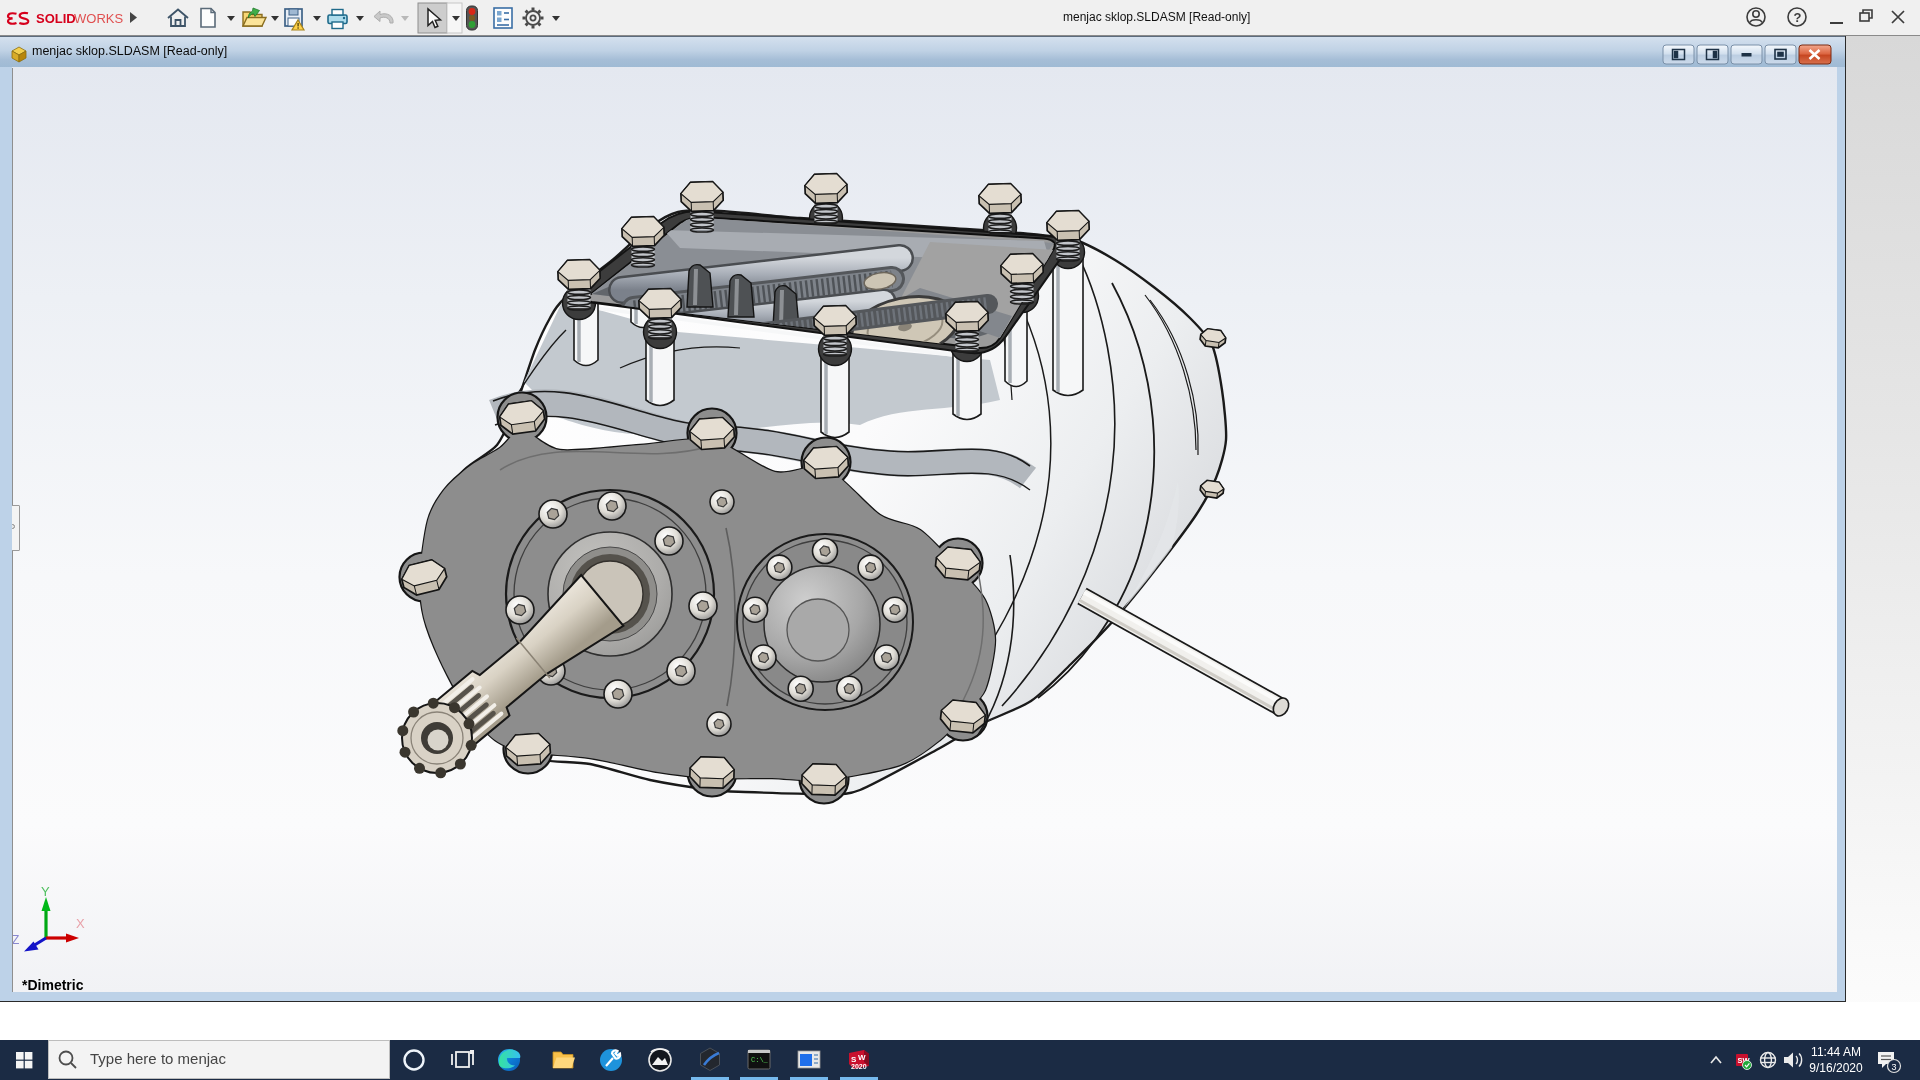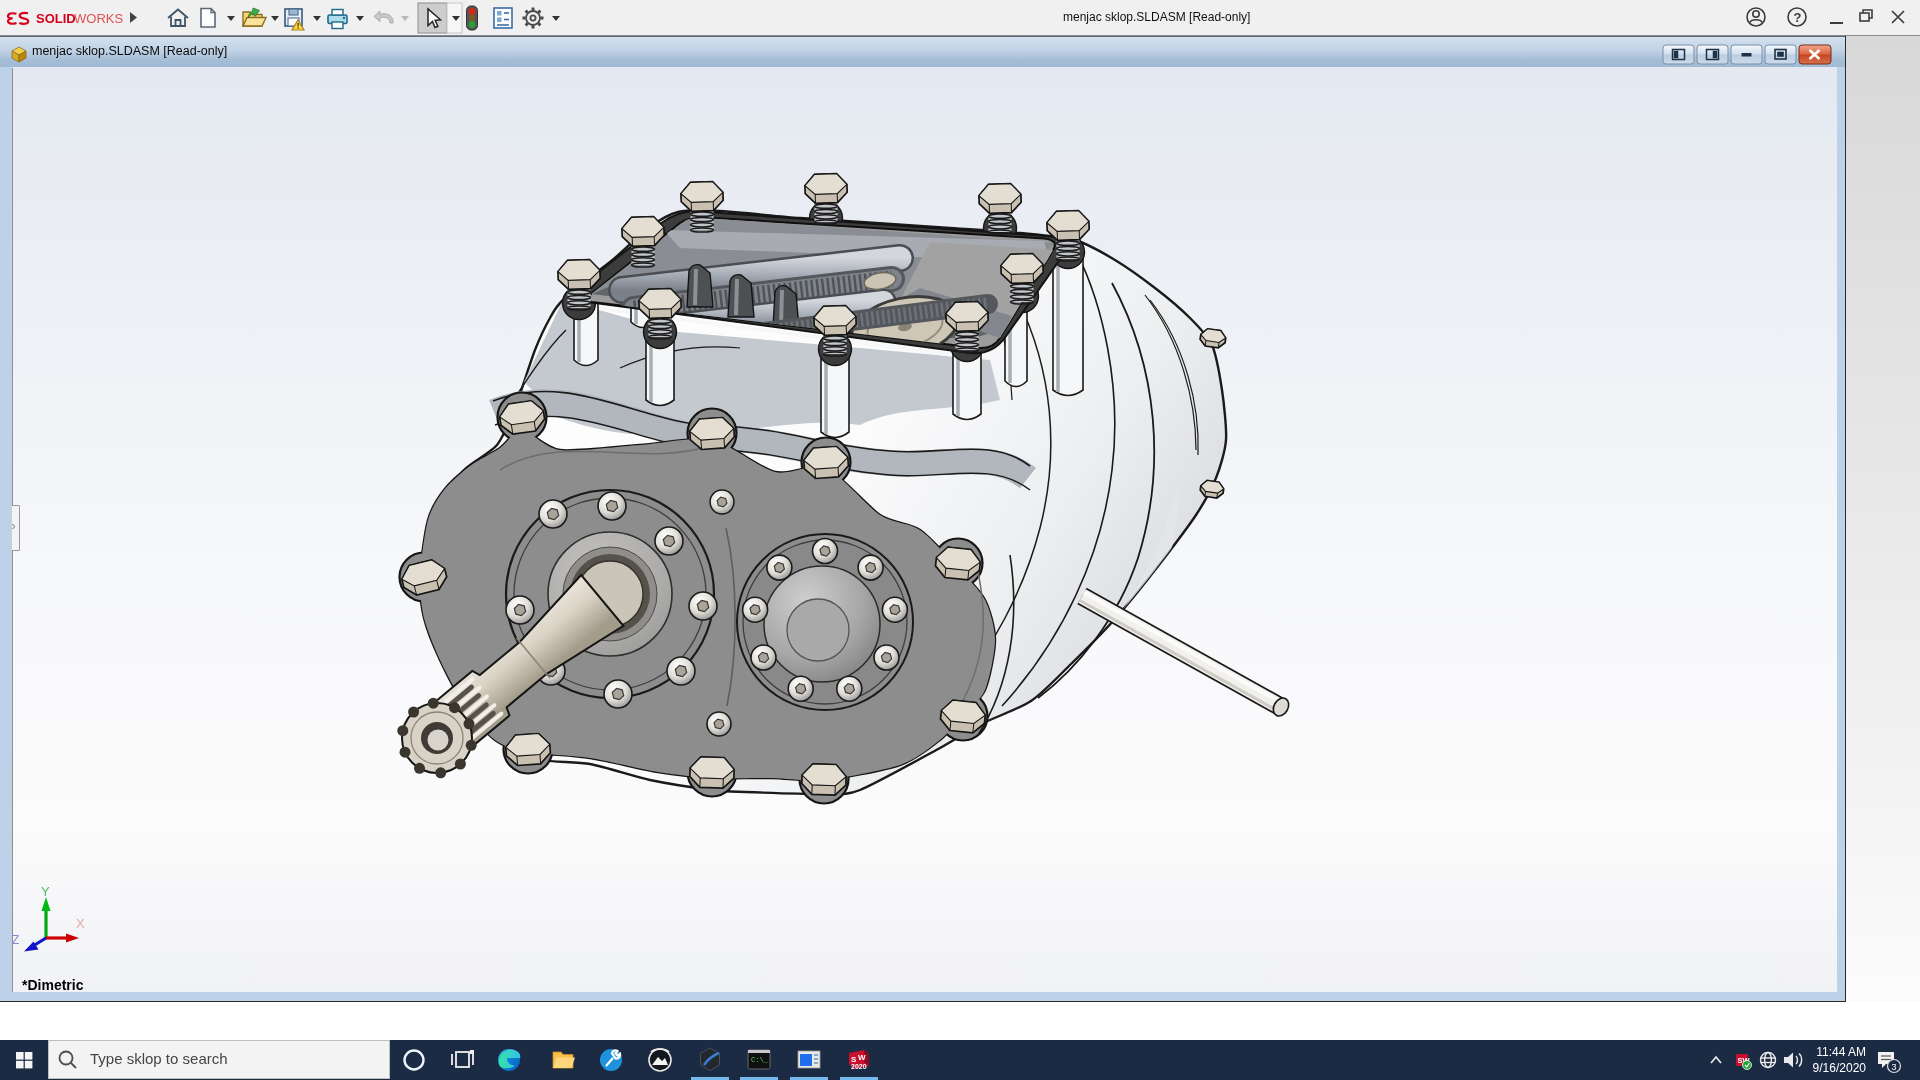--- a/index.html
+++ b/index.html
@@ -23,21 +23,21 @@
   #belowwin{position:absolute;left:0;top:1002px;width:1920px;height:38px;background:#ffffff;}
   #splitter{position:absolute;left:11px;top:68px;width:2px;height:924px;background:#8f8f8f;}
   #splittab{position:absolute;left:7px;top:505px;width:11px;height:44px;background:#f4f4f4;
     border:1px solid #9a9a9a;border-radius:1px;}
   #splitdot{position:absolute;left:10px;top:524px;width:5px;height:5px;border-radius:50%;
     border:1px solid #8a8a8a;background:#e8e8e8;box-sizing:border-box;}
   #taskbar{position:absolute;left:0;top:1040px;width:1920px;height:40px;background:#1b2b44;}
   #searchbox{position:absolute;left:48px;top:1040px;width:342px;height:39px;background:#f3f3f3;
     border:1px solid #bdbdbd;box-sizing:border-box;}
   #searchtext{position:absolute;left:90px;top:1050px;font-size:15px;color:#454545;}
-  #clock{position:absolute;left:1806px;top:1044px;width:60px;text-align:right;color:#fff;font-size:12px;line-height:16px;}
+  #clock{position:absolute;left:1806px;top:1044px;width:60px;text-align:center;color:#fff;font-size:12px;line-height:16px;}
   svg{display:block}
 </style>
 </head>
 <body>
 <div id="root">
   <svg id="modelsvg" style="position:absolute;left:0;top:0" width="1920" height="1080" viewBox="0 0 1920 1080">
 <defs>
 <linearGradient id="vpbg" x1="0" y1="0" x2="0" y2="1">
  <stop offset="0" stop-color="#e4e8f0"></stop>
           <stop offset="0.25" stop-color="#edf0f5"></stop>
@@ -548,21 +548,21 @@
 <stop offset="0" stop-color="#f2a88e"></stop>
           <stop offset="0.45" stop-color="#dd6844"></stop>
 <stop offset="0.55" stop-color="#c74722"></stop>
           <stop offset="1" stop-color="#d8714e"></stop>
         </linearGradient>
       </defs>
   </svg>
 
   <div id="taskbar"></div>
   <div id="searchbox"></div>
-  <div id="searchtext">Type sklop to search</div>
+  <div id="searchtext">Type here to menjac</div>
   <div id="clock">11:44 AM<br>9/16/2020</div>
   <svg id="taskbarsvg" style="position:absolute;left:0;top:0" width="1920" height="1080" viewBox="0 0 1920 1080">
 <g fill="#f4f4f4">
         <rect x="16" y="1052" width="7.6" height="7.6"></rect>
         <rect x="24.8" y="1052" width="7.6" height="7.6"></rect>
 <rect x="16" y="1060.8" width="7.6" height="7.6"></rect>
         <rect x="24.8" y="1060.8" width="7.6" height="7.6"></rect>
       </g>
 <g fill="none" stroke="#4d4d4d" stroke-width="1.8">
         <circle cx="66" cy="1058" r="6.5"></circle>

